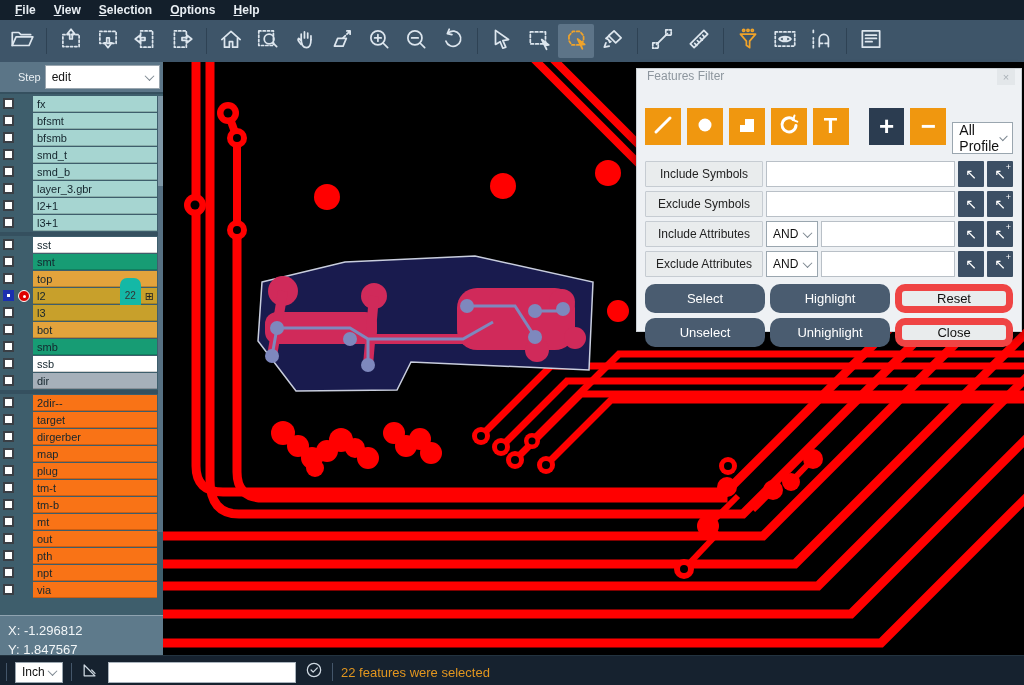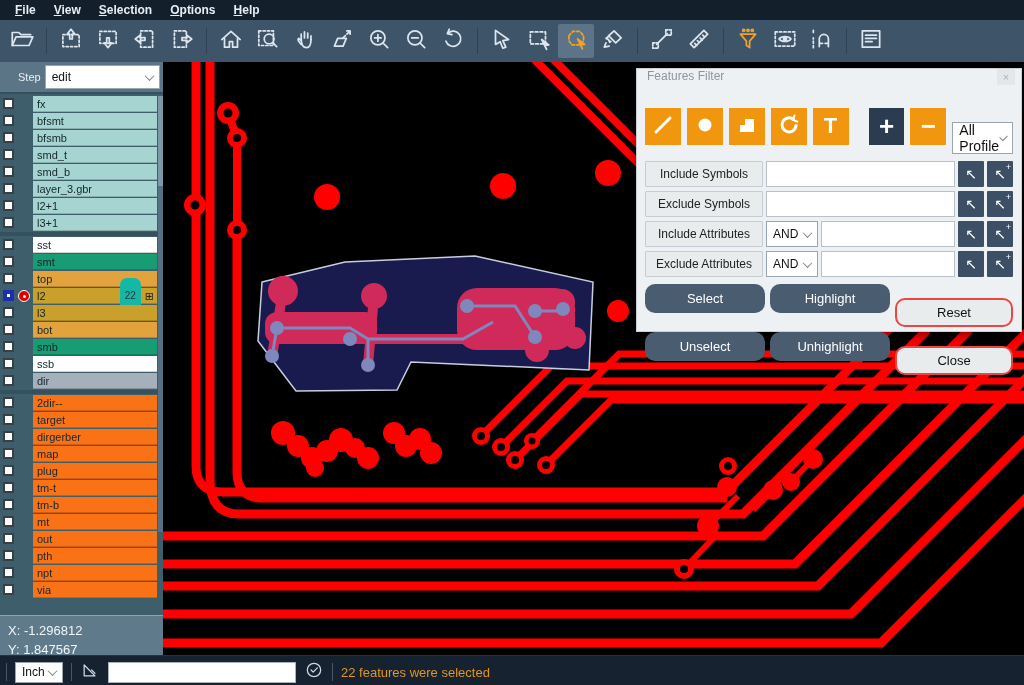--- a/index.html
+++ b/index.html
@@ -71,21 +71,21 @@
   #profile-sel { width:102px; height:32px; margin-left:auto; font-size:14px;margin-top:24px; }
   .frow { display:flex; gap:3px; margin-bottom:4px; align-items:center; }
   .flabel { width:118px; height:26px; background:#e9eced; border:1px solid #c6ccd2; border-radius:1px; font-size:12px; color:#222; display:flex; align-items:center; justify-content:center; flex:none; }
   .fop { width:52px; height:26px; flex:none; font-size:12px; }
   .ffield { flex:1; height:26px; background:#fff; border:1px solid #b9c0c7; font-size:12px; padding:0 4px; color:#111; min-width:0; }
   .abtn { width:26px; height:26px; background:#3c4f64; color:#fff; border-radius:1px; display:flex; align-items:center; justify-content:center; font-size:14px; flex:none; position:relative; }
   .abtn .plus { position:absolute; right:2px; top:1px; font-size:9px; }
   #action-grid { display:grid; grid-template-columns:1fr 1fr 118px; gap:5px; margin-top:7px; }
   .act { height:29px; display:flex; align-items:center; justify-content:center; font-size:13px; border-radius:10px; }
   .act.dark { background:#4a5c70; color:#fff; }
-  .act.light { background:#e9eced; color:#111; border:2px solid #ef4444;margin-top:14px; }
+  .act.light { background:#e9eced; color:#111; border:7px solid #ef4444; }
 
   
   #bottombar { height:30px; background:#16222f; display:flex; align-items:center; padding:16px 6px; gap:8px; border-top:1px solid #23333f; }
   .bsep { width:1px; height:18px; background:#44566a; }
   #unit-sel { width:48px; height:21px; flex:none; font-size:12px; }
   #cmd-input { width:188px; height:21px; background:#fff; border:1px solid #aab4bd; font-size:12px; padding:0 4px; }
   #status-msg { color:#e2961f; font-size:13px; }
   .bicon svg { stroke:#cfd9e2; fill:none; stroke-width:1.5; stroke-linecap:round; stroke-linejoin:round; }
 </style>
 </head>

